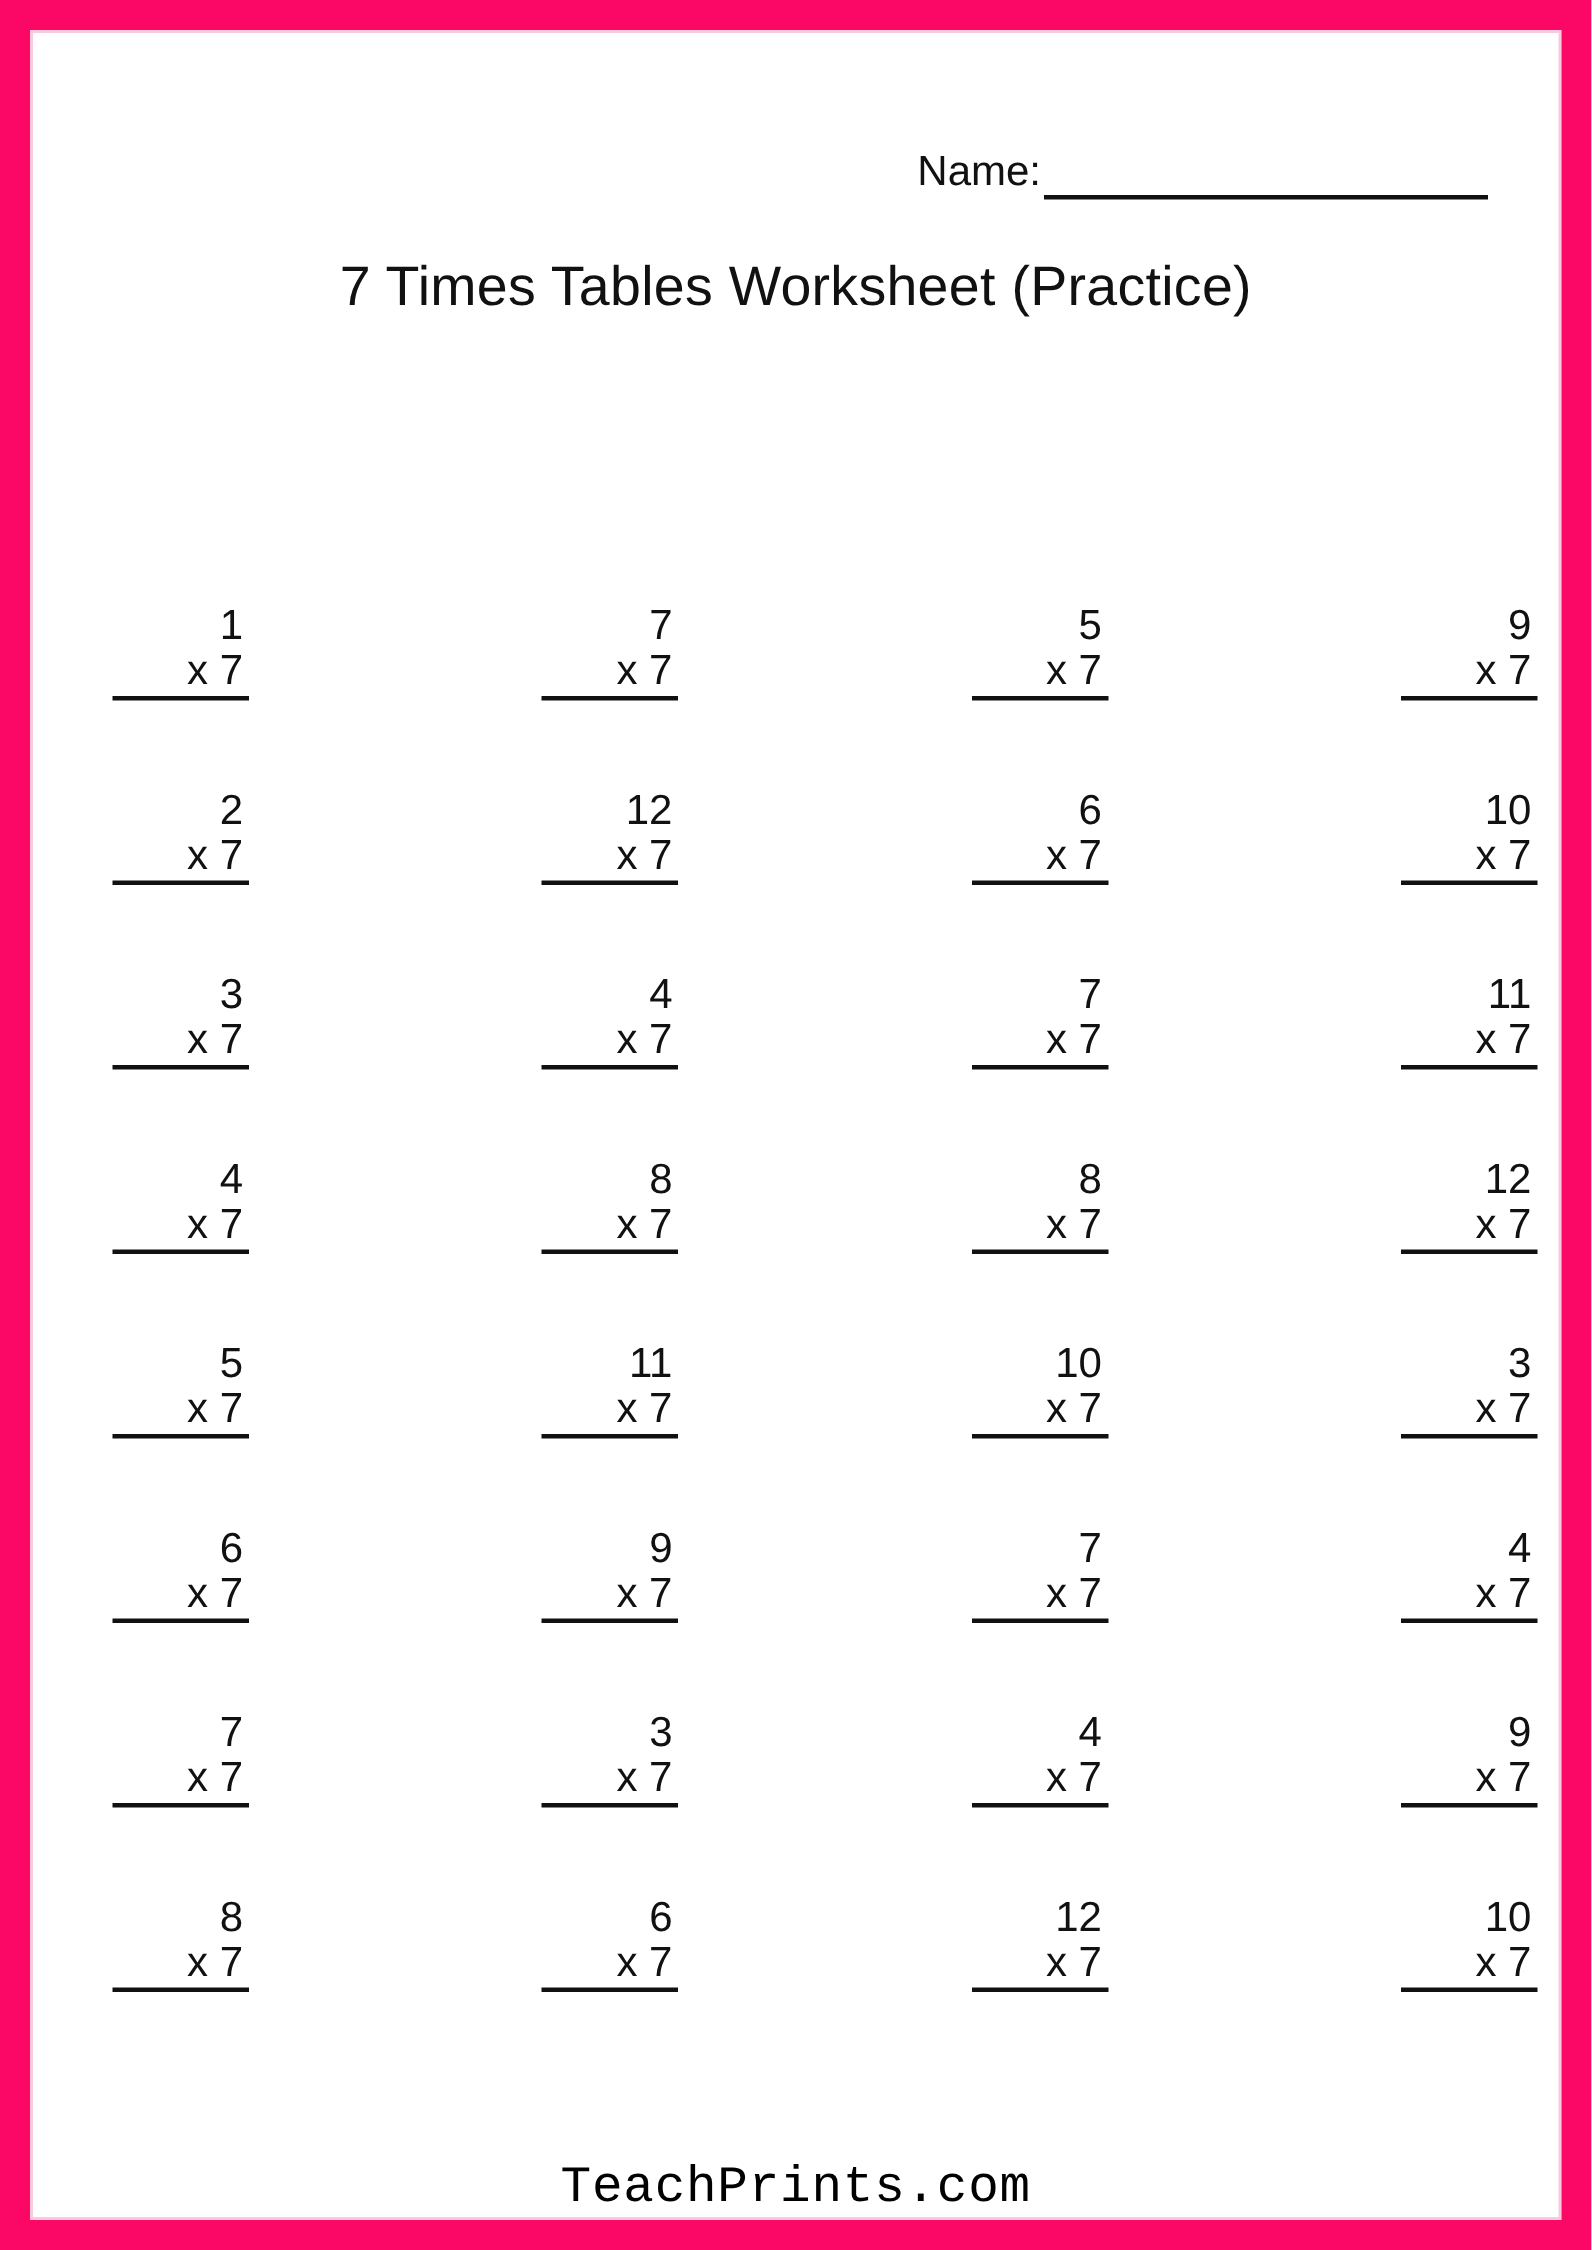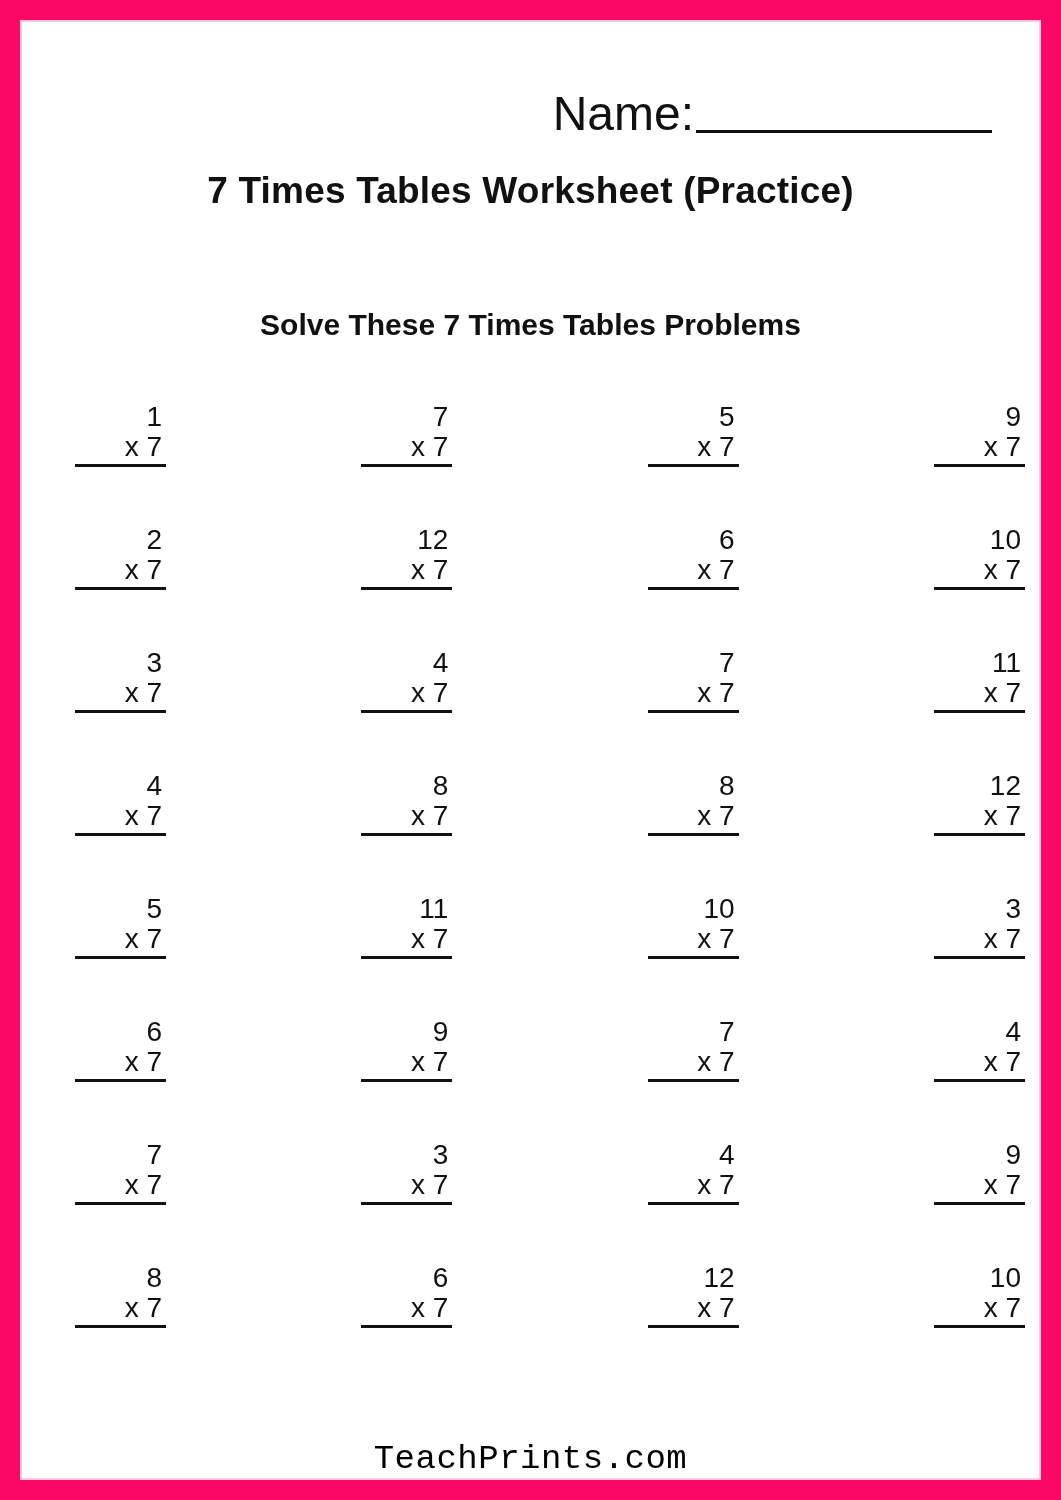--- a/index.html
+++ b/index.html
@@ -18,41 +18,41 @@
 
   
   .name-row {
     position: absolute;
     top: 70px;
     right: 49px;
     display: flex;
     align-items: flex-end;
   }
   .name-label {
-    font-size: 48px;
+    font-size: 28px;
     line-height: 48px;
     color: #111;
   }
   .name-line {
     width: 296px;
     height: 0;
     border-bottom: 3px solid #111;
     margin-bottom: 5px;
     margin-left: 2px;
   }
 
   
   .title {
     position: absolute;
     top: 150px;
     left: 0;
     width: 100%;
     text-align: center;
     font-size: 37px;
-    font-weight: bold;
+    font-weight: normal;
     letter-spacing: 0.2px;
   }
   .instruction {
     position: absolute;
     top: 288px;
     left: 0;
     width: 100%;
     text-align: center;
     font-size: 30px;
     font-weight: bold;
@@ -107,21 +107,20 @@
 
 <div class="page">
 
   <div class="name-row">
     <span class="name-label">Name:</span>
     <span class="name-line"></span>
   </div>
 
   <div class="title">7 Times Tables Worksheet (Practice)</div>
 
-  <div class="instruction">Solve These 7 Times Tables Problems</div>
 
   <div class="problems">
 
     <div class="problem-row">
       <div class="problem">
         <div class="top-num">1</div>
         <div class="mult-row">x 7</div>
         <div class="answer-line"></div>
       </div>
       <div class="problem">

